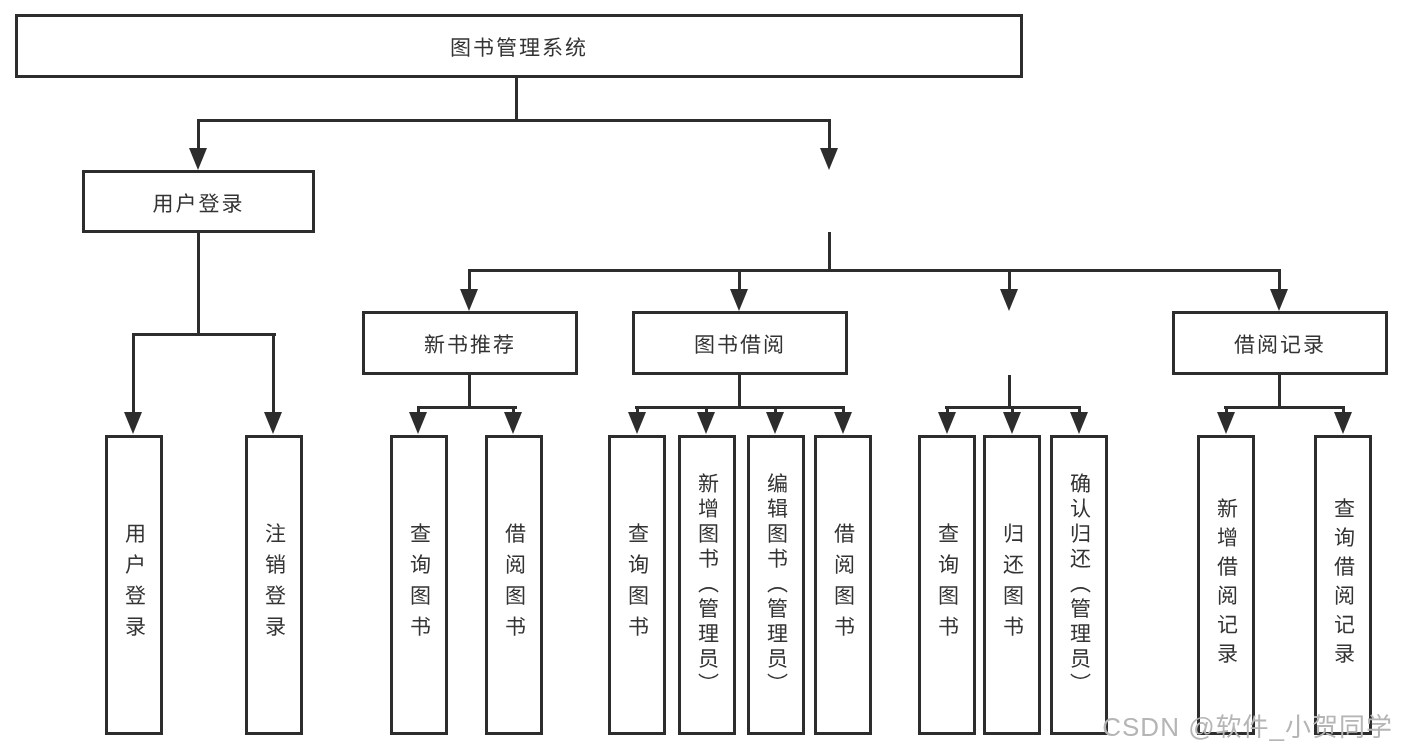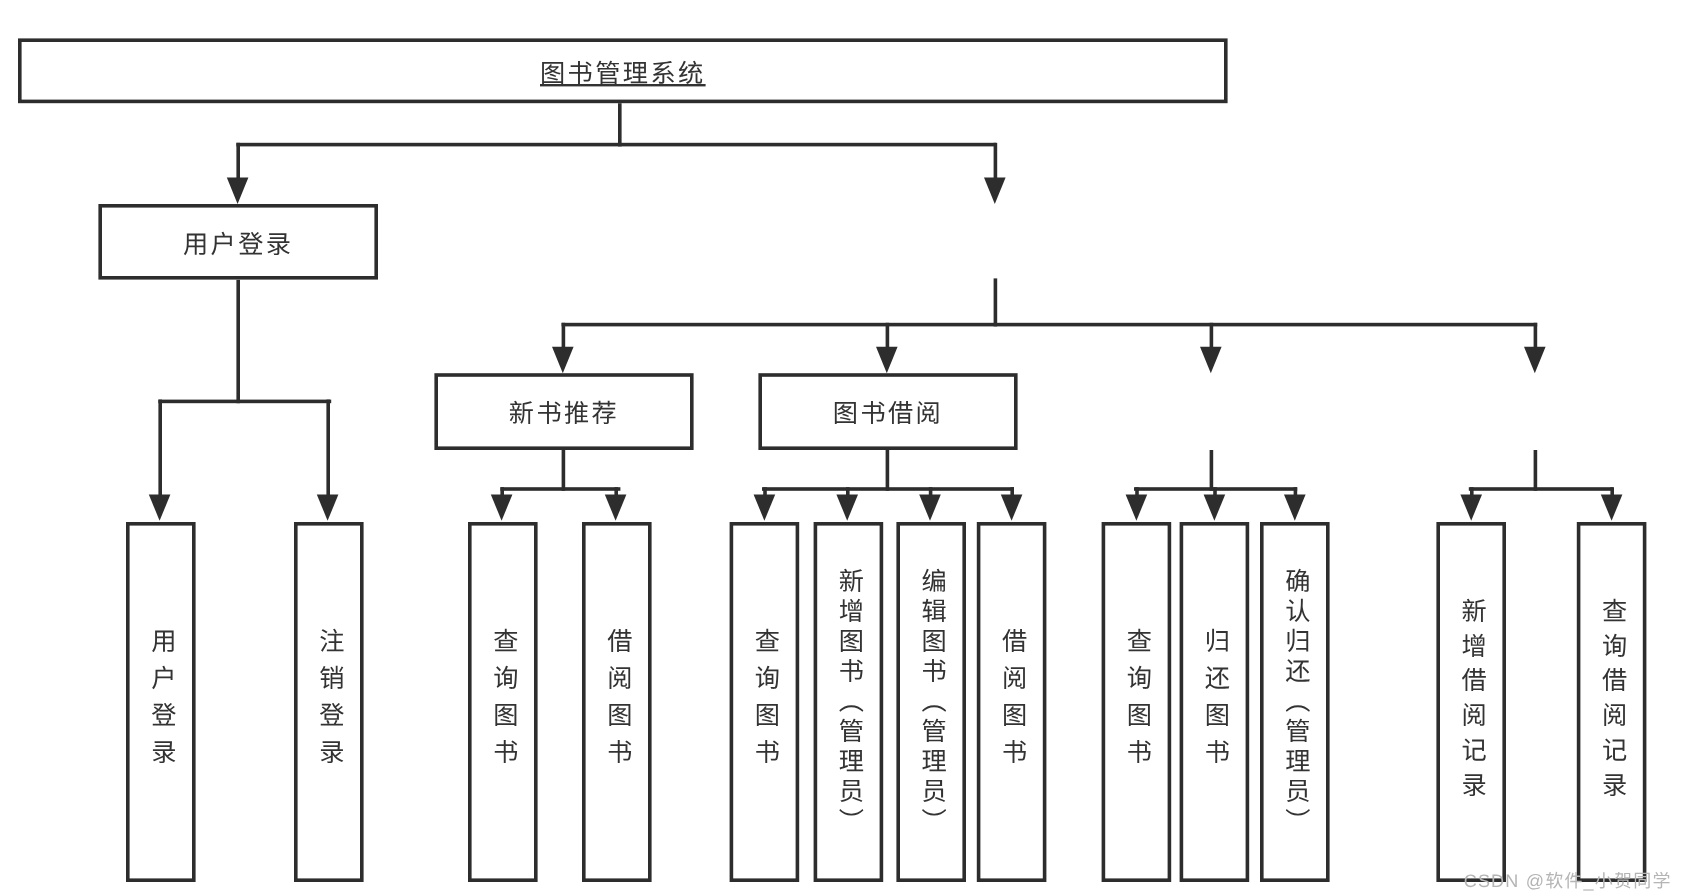--- a/index.html
+++ b/index.html
@@ -8,21 +8,21 @@
     font-family:"Liberation Sans","DejaVu Sans",sans-serif;
     color:#333333;overflow:hidden;
   }
   
   .box{
     position:absolute;background:#ffffff;border:3px solid #2d2d2d;
     display:flex;align-items:center;justify-content:center;
     box-sizing:border-box;z-index:2;
   }
   .box span{font-size:21px;letter-spacing:2px;color:#333333;white-space:nowrap;}
-  .root{left:15px;top:32px;width:1008px;height:54px;text-decoration:underline;}
+  .root{left:15px;top:14px;width:1008px;height:64px;}
   .l2a{left:82px;top:170px;width:233px;height:63px;}
   .l2b{left:712px;top:169px;width:235px;height:63px;}
   .l3a{left:362px;top:311px;width:216px;height:64px;}
   .l3b{left:632px;top:311px;width:216px;height:64px;}
   .l3c{left:902px;top:311px;width:216px;height:64px;}
   .l3d{left:1172px;top:311px;width:216px;height:64px;}
   .leaf{top:435px;width:58px;height:300px;}
   .leaf .vtext{
     writing-mode:vertical-rl;text-orientation:mixed;
     font-size:21px;letter-spacing:10px;line-height:1;
@@ -37,41 +37,44 @@
   .vl,.hl{position:absolute;background:#2d2d2d;display:block;z-index:1;}
   .vl{width:3px;}
   .hl{height:3px;}
   .ah{
     position:absolute;display:block;width:0;height:0;z-index:1;
     border-left:9px solid transparent;border-right:9px solid transparent;
     border-top:22px solid #2d2d2d;
   }
   .watermark{
     position:absolute;right:12px;bottom:4px;z-index:5;
-    font-size:15px;color:#b5b5b5;letter-spacing:1px;white-space:nowrap;
+    font-size:26px;color:#b5b5b5;letter-spacing:1px;white-space:nowrap;
   }
 </style>
 </head>
 <body>
 
 <div class="stage">
 
   <div class="box root">
     <span>图书管理系统</span>
   </div>
 
   <div class="box l2a">
     <span>用户登录</span>
   </div>
 
   <div class="box l3b">
     <span>图书借阅</span>
   </div>
   <div class="box l3a">
     <span>新书推荐</span>
+  </div>
+  <div class="box l3d">
+    <span>借阅记录</span>
   </div>
 
   <div class="box leaf p1">
     <span class="vtext">用户登录</span>
   </div>
   <div class="box leaf p2">
     <span class="vtext">注销登录</span>
   </div>
   <div class="box leaf p3">
     <span class="vtext">查询图书</span>

